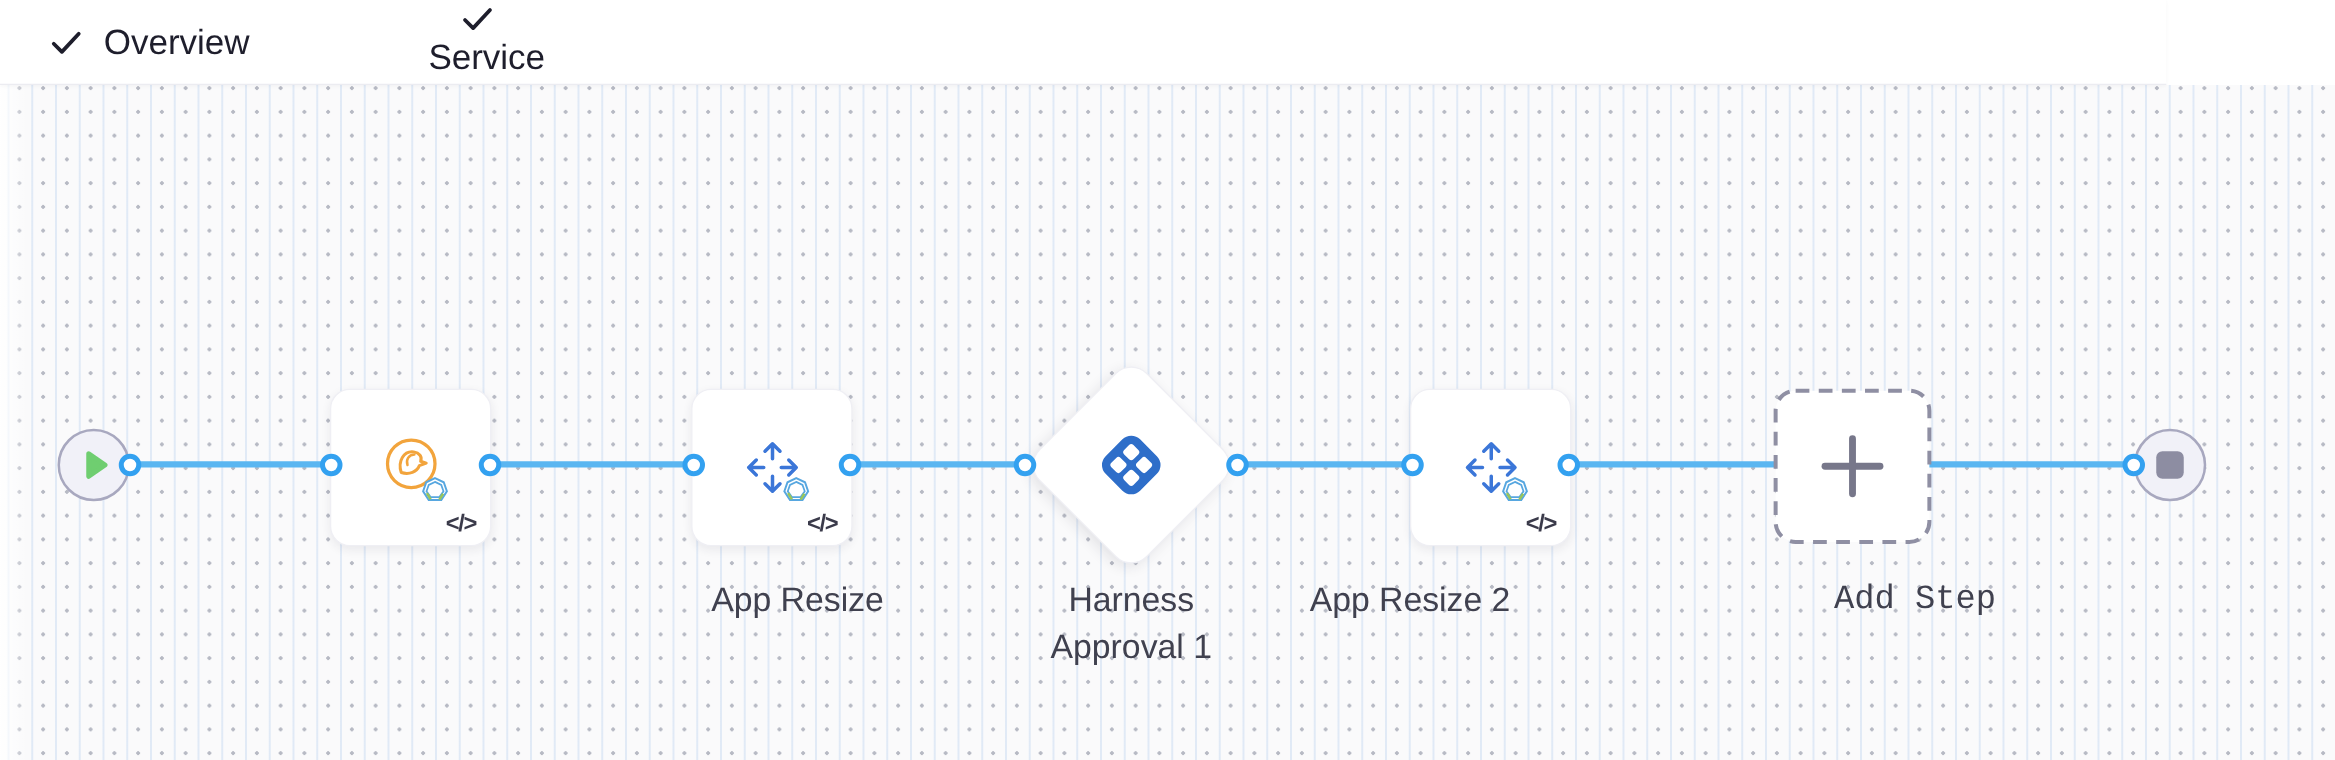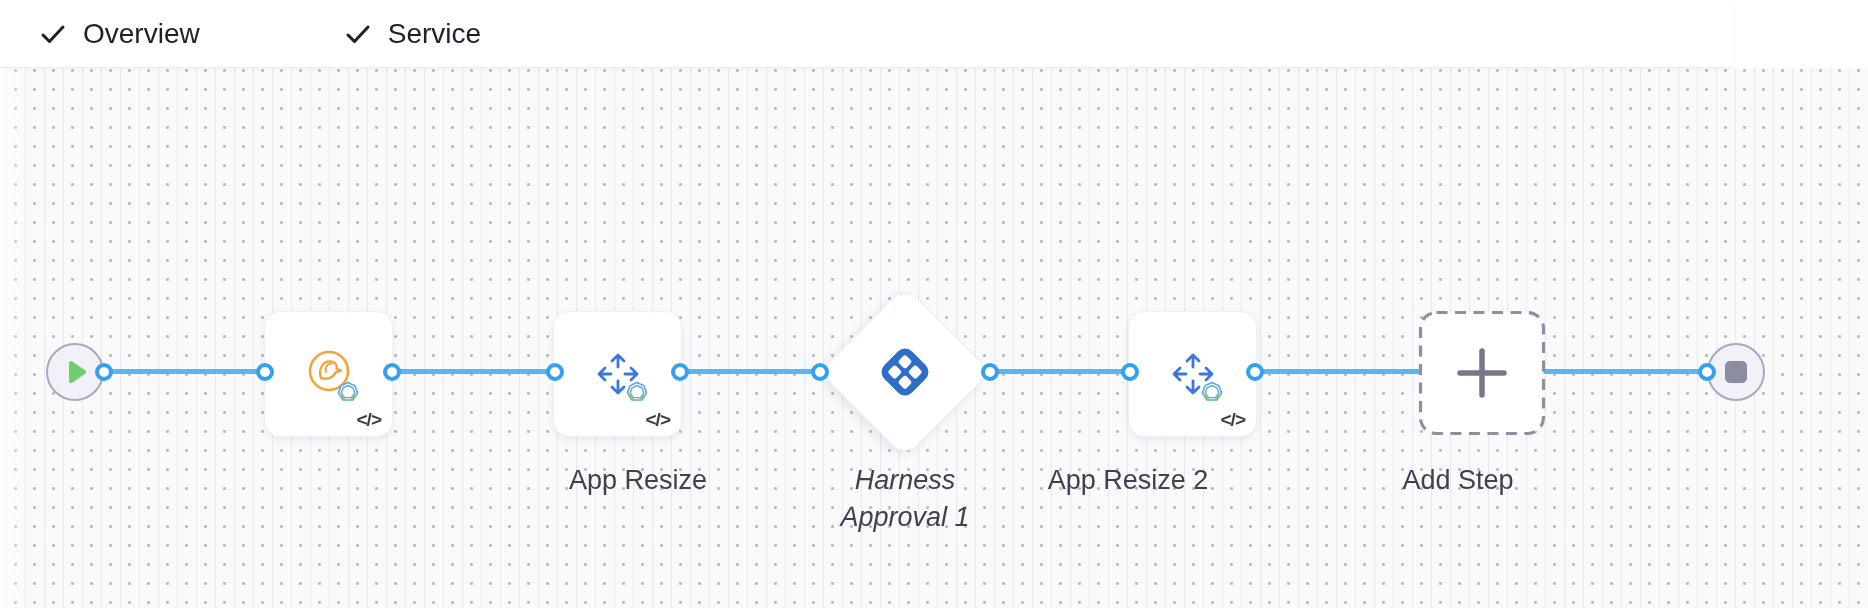--- a/index.html
+++ b/index.html
@@ -8,21 +8,21 @@
 
   
   .header{position:relative;height:68px;background:#ffffff;border-bottom:1px solid #ececf1;
     box-shadow:0 1px 3px rgba(30,30,50,0.04);z-index:10;display:flex;align-items:center;
     padding-left:38px;box-sizing:border-box;}
   .tab{position:relative;height:100%;display:flex;align-items:center;cursor:pointer;}
   .tab .check{width:30px;height:30px;margin-right:15px;color:#1e1e2c;flex:0 0 auto;}
   .tab .tab-label{font-size:28px;color:#1e1e2c;white-space:nowrap;}
   .tab.active .tab-label{font-weight:700;}
   .tab:nth-child(1){margin-right:143px;}
-  .tab:nth-child(2){margin-right:72px;}
+  .tab:nth-child(2){margin-right:72px;flex-direction:column;}
   .tab:nth-child(3){margin-right:68px;}
   .tab:nth-child(4){margin-right:106px;}
   .tab .underline{display:none;}
   .tab.active .underline{display:block;position:absolute;left:-28px;right:-32px;bottom:-3px;
     height:6px;border-radius:3px;background:#3b72c9;}
 
   
   .canvas{position:relative;width:1868px;height:540px;background-color:#fafafb;
     background-image:
       radial-gradient(circle, #b7bac4 1.3px, transparent 1.6px),
@@ -56,23 +56,23 @@
     border:1px solid #efeff4;border-radius:18px;transform:rotate(45deg);z-index:2;
     box-shadow:0 4px 10px rgba(35,35,60,0.10);box-sizing:border-box;}
   .diamond-icon{position:absolute;left:876px;top:275px;width:58px;height:58px;z-index:3;}
 
   .add-step-box{position:absolute;left:1418px;top:242px;width:128px;height:126px;z-index:2;}
 
   .node-label{position:absolute;top:394px;font-size:27px;line-height:37px;color:#40414f;
     text-align:center;z-index:2;}
   .lbl-canary{left:230px;width:200px;}
   .lbl-resize{left:538px;width:200px;}
-  .lbl-approval{left:820px;width:170px;font-style:italic;}
+  .lbl-approval{left:820px;width:170px;}
   .lbl-resize2{left:1028px;width:200px;}
-  .lbl-addstep{left:1358px;width:200px;}
+  .lbl-addstep{left:1432px;width:200px;font-family:Liberation Mono, monospace;}
 </style>
 </head>
 <body>
 
 <div class="app">
 
   <div class="header">
 
     <div class="tab">
       <svg class="check" viewBox="0 0 30 30">

